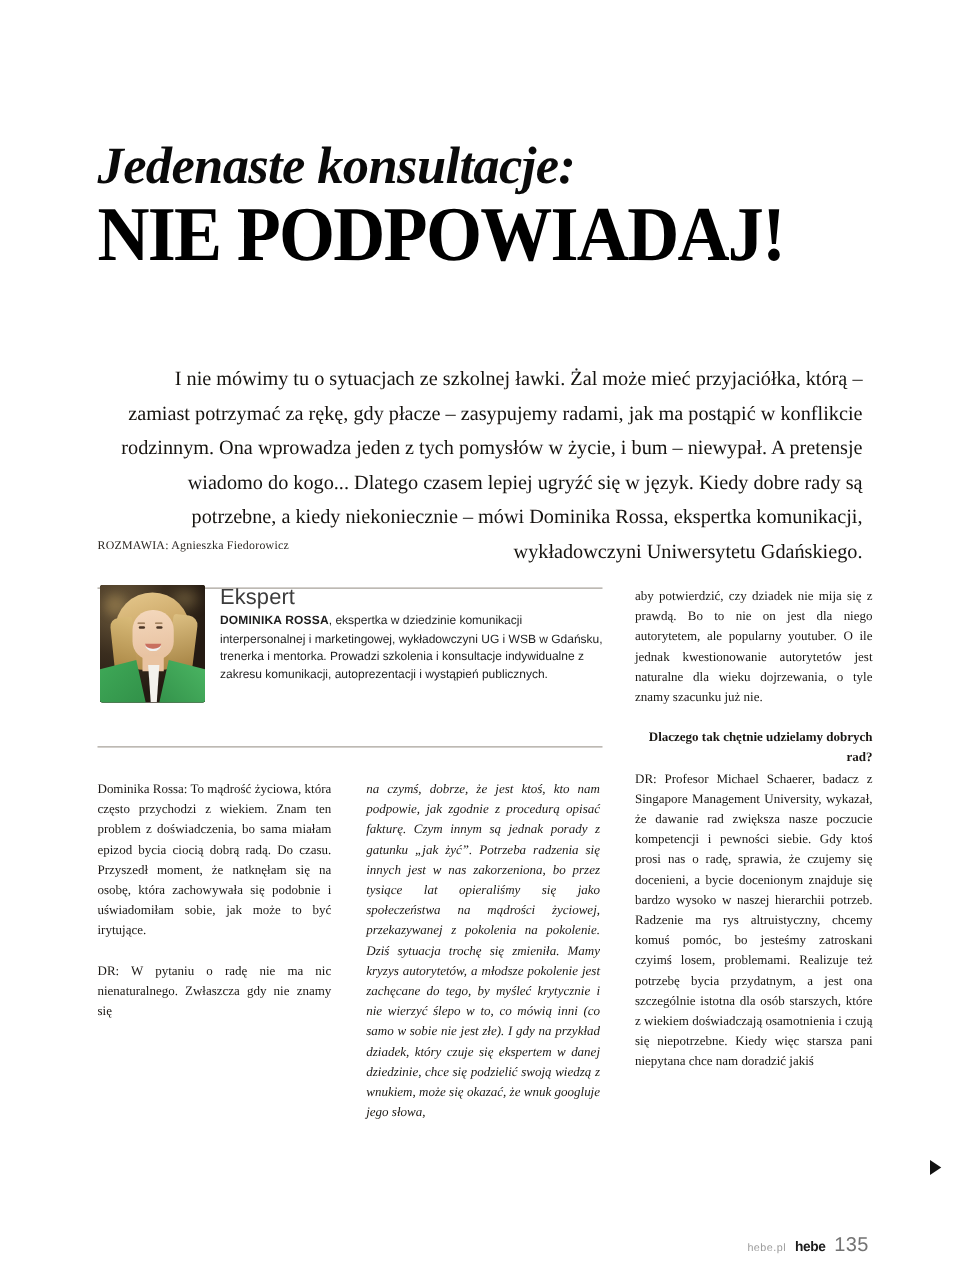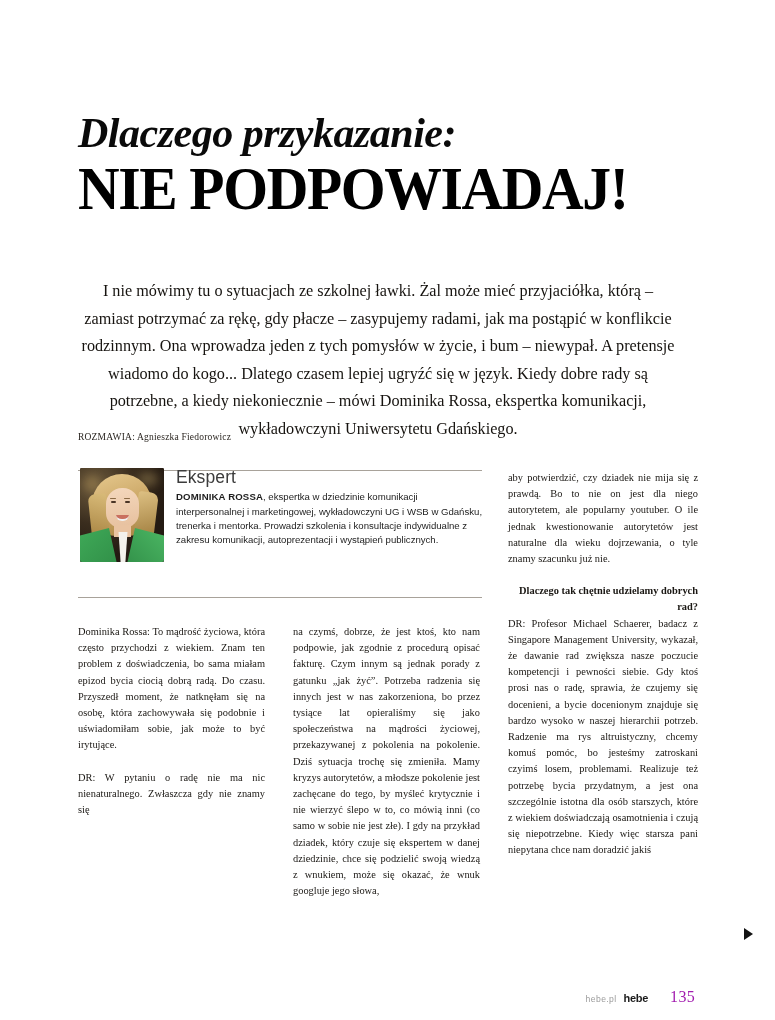--- a/index.html
+++ b/index.html
@@ -57,22 +57,22 @@
   
   .lead {
     position: absolute;
     left: 78px;
     top: 278px;
     width: 600px;
     font-family: "Liberation Serif", serif;
     font-size: 16.2px;
     line-height: 27.5px;
     color: #16130f;
-    margin: 0;
-    text-align: center;
+    margin: 12px;
+    text-align: right;
   }
   .byline {
     position: absolute;
     left: 78px;
     top: 432px;
     font-family: "Liberation Serif", serif;
     font-size: 9.5px;
     letter-spacing: 0.2px;
     color: #2a2520;
   }
@@ -177,21 +177,21 @@
     position: absolute;
     width: 187px;
     font-family: "Liberation Serif", serif;
     font-size: 10.4px;
     line-height: 16.2px;
     color: #1a1713;
     text-align: justify;
     hyphens: manual;
   }
   .col-1 { left: 78px;  top: 624px; }
-  .col-2 { left: 293px; top: 624px; }
+  .col-2 { left: 293px; top: 624px; font-style: italic; }
   .col-3 { left: 508px; top: 470px; width: 190px; }
 
   .col p { margin: 0; }
   .q {
     font-weight: 700;
     display: block;
     text-align: right;
   }
   .para-gap { height: 16px; }
 
@@ -211,44 +211,43 @@
     letter-spacing: 0.4px;
   }
   .footer-brand {
     font-size: 11px;
     font-weight: 700;
     color: #1b1b1b;
     letter-spacing: -0.3px;
     text-align: right;
   }
   .footer-page {
-    font-family: Liberation Serif, serif;
+    font-family: Liberation Sans, sans-serif;
     font-size: 16px;
-    color: #a21caf;
+    color: #737373;
     letter-spacing: 0.3px;
-    margin-left: 15px;
   }
 
   .cont-marker {
     position: absolute;
     right: 22px;
     bottom: 80px;
     width: 0; height: 0;
     border-left: 9px solid #121212;
     border-top: 6.5px solid transparent;
     border-bottom: 6.5px solid transparent;
   }
 </style>
 </head>
 <body>
 
 <div class="page">
 
   <div class="title-block">
-    <div class="kicker">Dlaczego przykazanie:</div>
+    <div class="kicker">Jedenaste konsultacje:</div>
     <h1 class="headline">NIE PODPOWIADAJ!</h1>
   </div>
 
   <p class="lead">I nie mówimy tu o sytuacjach ze szkolnej ławki. Żal może mieć przyjaciółka, którą – zamiast potrzymać za rękę, gdy płacze – zasypujemy radami, jak ma postąpić w konflikcie rodzinnym. Ona wprowadza jeden z tych pomysłów w życie, i bum – niewypał. A pretensje wiadomo do kogo... Dlatego czasem lepiej ugryźć się w język. Kiedy dobre rady są potrzebne, a kiedy niekoniecznie – mówi Dominika Rossa, ekspertka komunikacji, wykładowczyni Uniwersytetu Gdańskiego.</p>
 
   <div class="byline">
     <span>ROZMAWIA: Agnieszka Fiedorowicz</span>
   </div>
 
   <div class="rule rule-top"></div>

